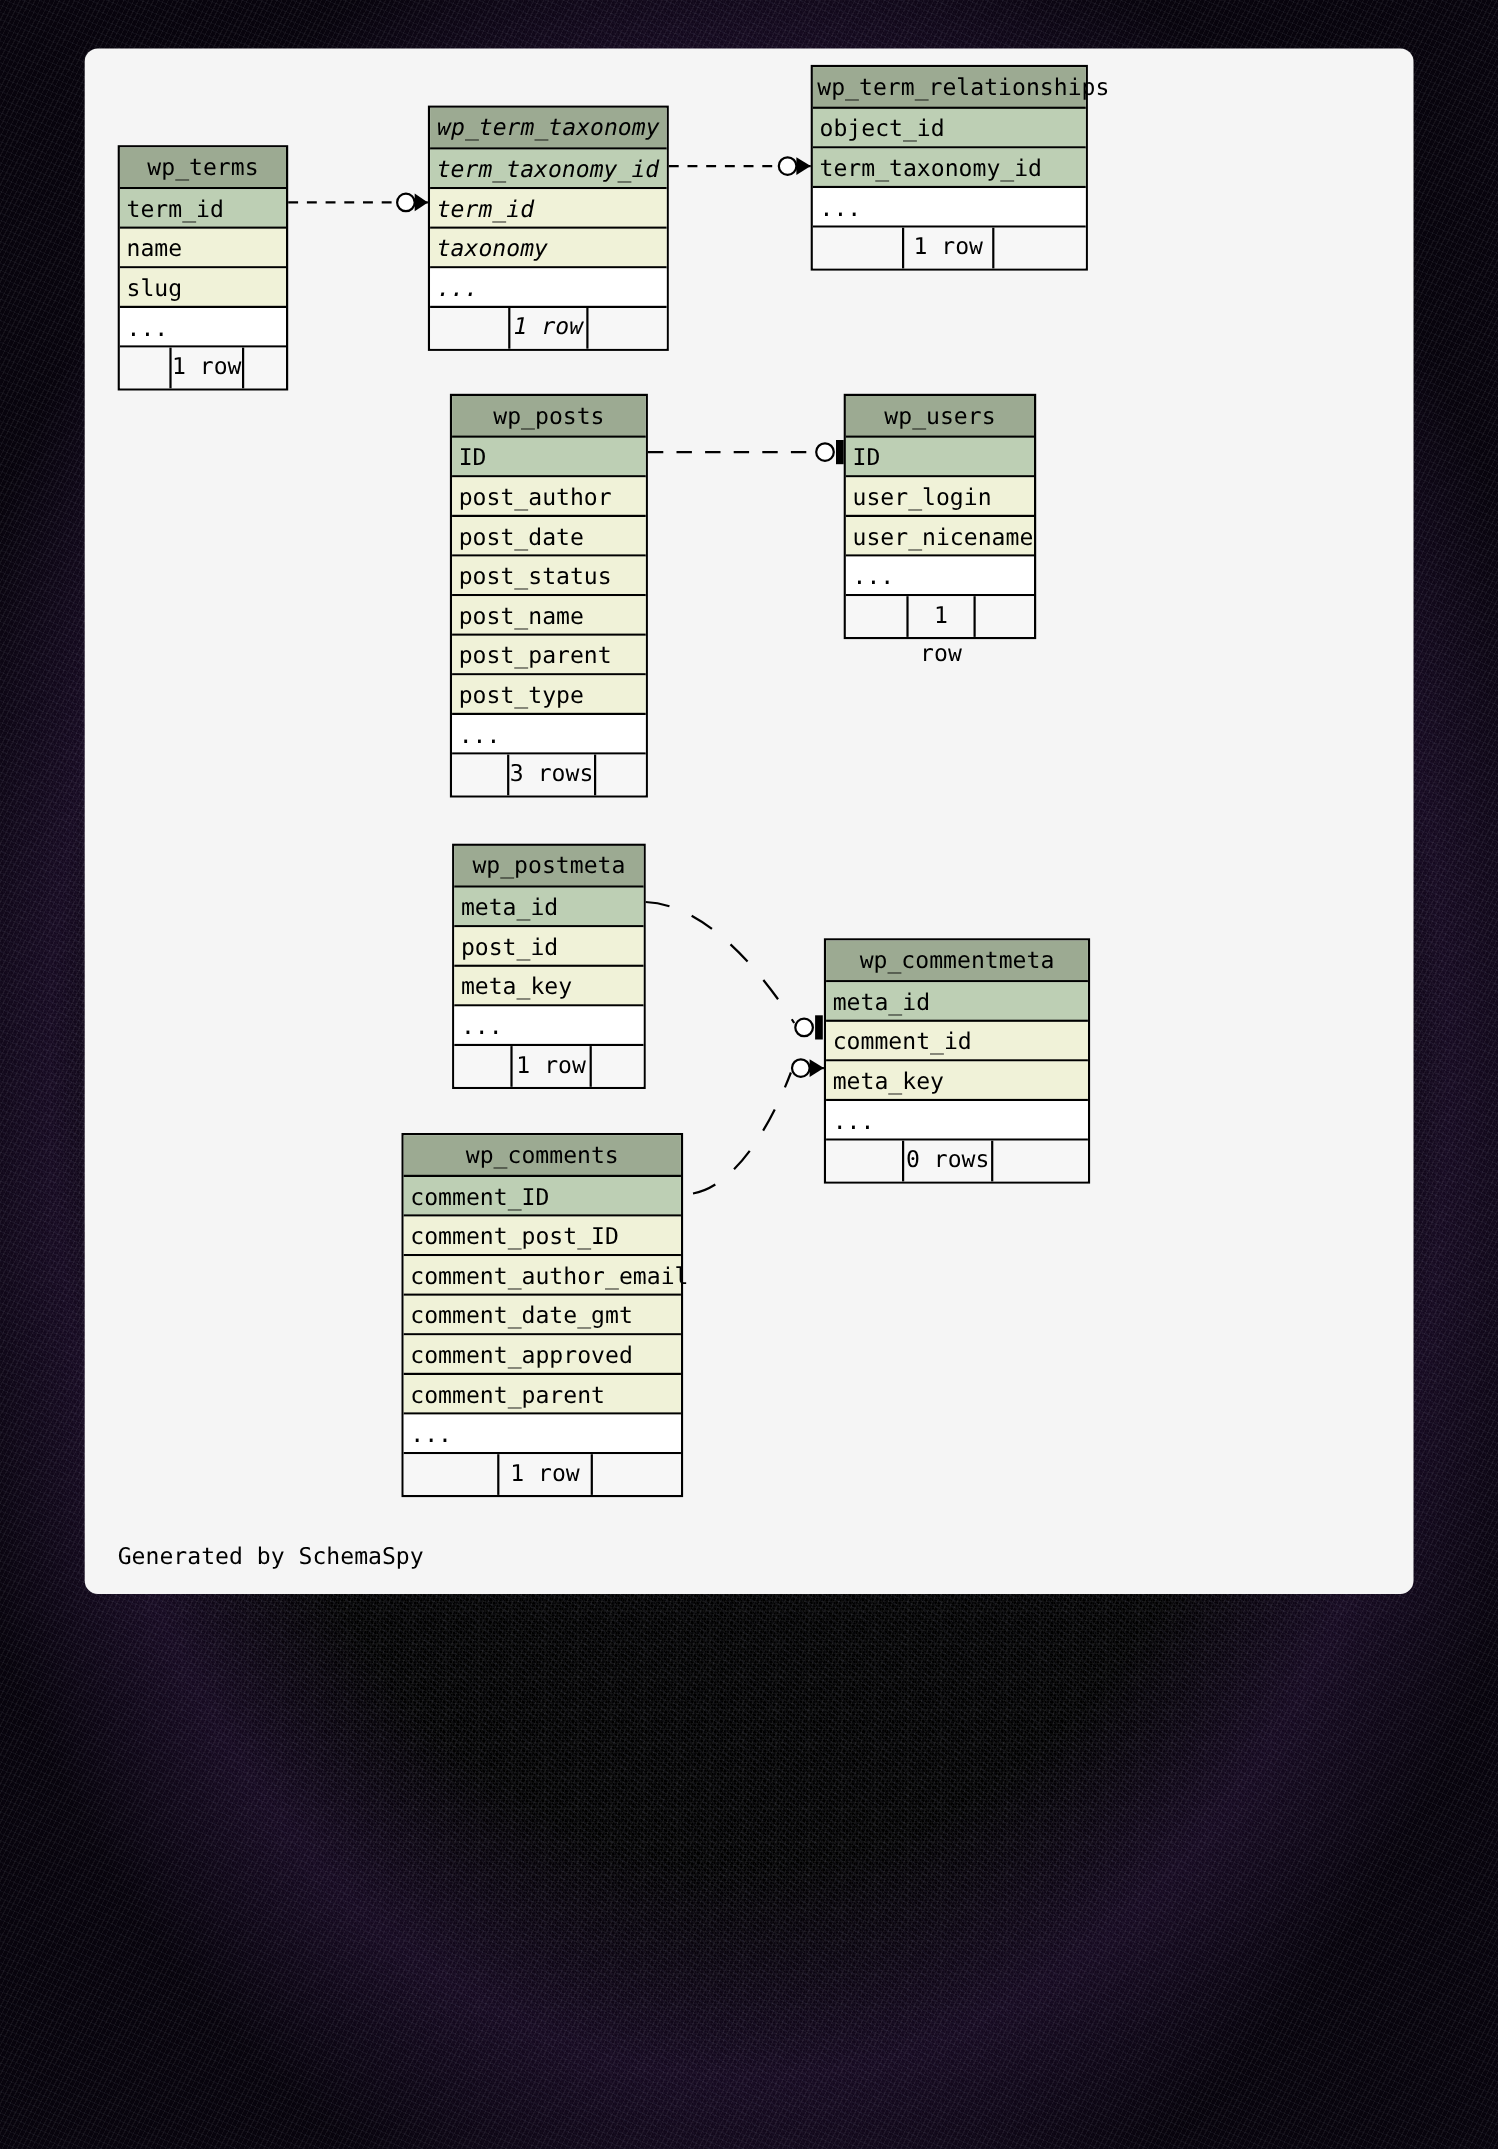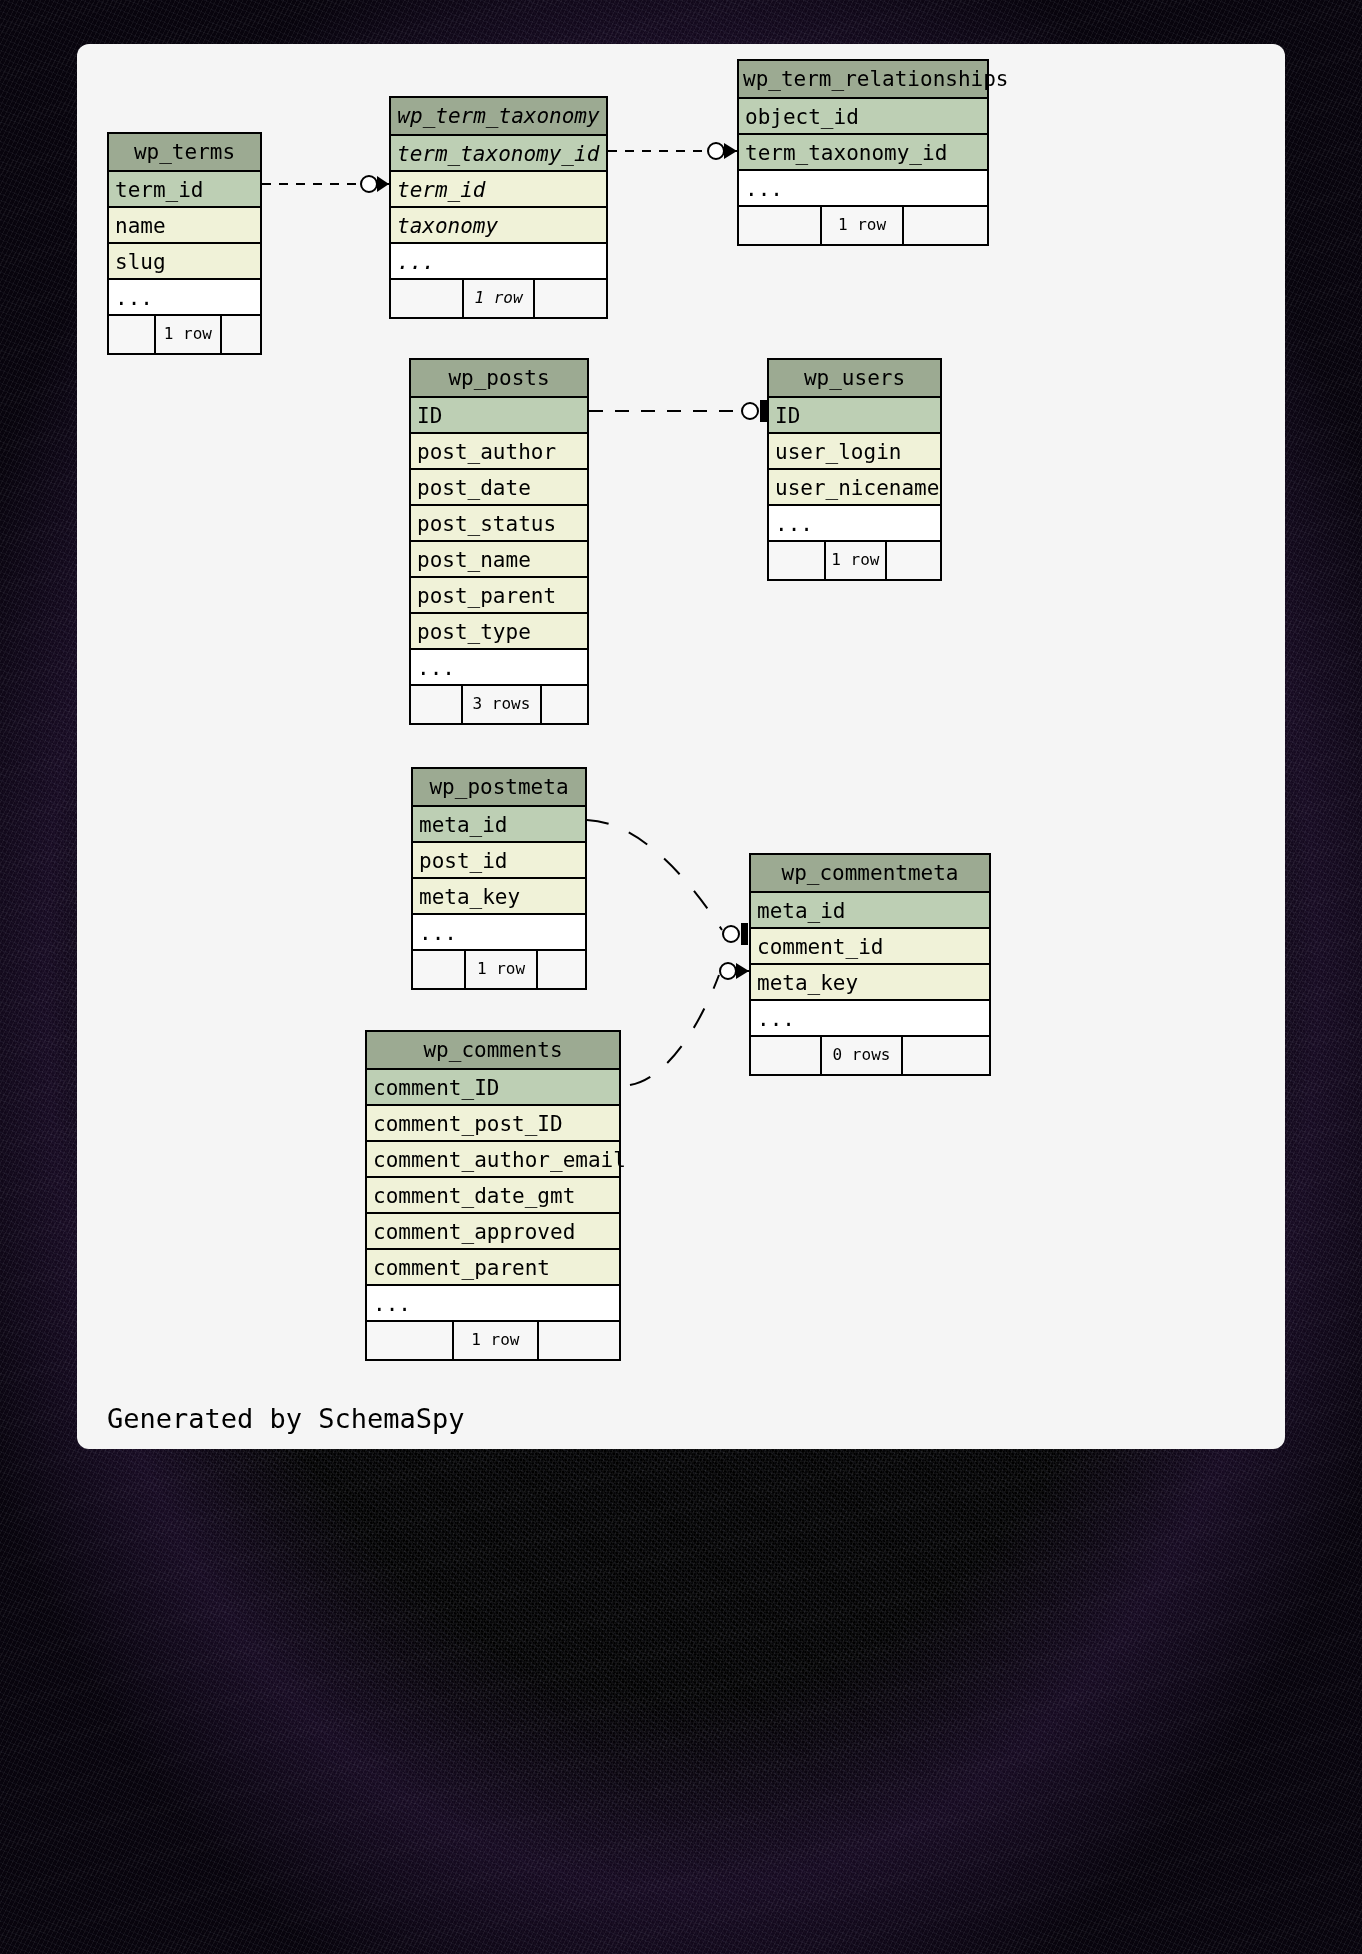--- a/index.html
+++ b/index.html
@@ -33,28 +33,28 @@
   .tbl .title{background:#9caa92;text-align:center;color:#000;
        font-size:21px;line-height:36px;height:36px;border-bottom:2px solid #000;
        white-space:nowrap;overflow:visible;}
   .tbl .col{font-size:21px;line-height:36px;height:36px;padding-left:6px;
        border-bottom:2px solid #000;white-space:nowrap;box-sizing:border-box;}
   .tbl .pk{background:#bdcfb4;}
   .tbl .nk{background:#f0f2d8;}
   .tbl .more{background:#fff;}
   .tbl .foot{display:flex;height:37px;border-bottom:none;background:#f7f7f7;}
   .tbl .foot>div{border-right:2px solid #000;box-sizing:border-box;
-       font-size:16px;line-height:35px;text-align:center;color:#000;}
+       font-size:21px;line-height:35px;text-align:center;color:#000;}
   .tbl .foot>div:last-child{border-right:none;}
 
   
   #wires{position:absolute;left:0;top:0;width:1362px;height:1954px;
          pointer-events:none;}
 
-  #credit{position:absolute;left:107px;top:1403px;font-size:27px;color:#000;
+  #credit{position:absolute;left:107px;top:1403px;font-size:21px;color:#000;
           white-space:nowrap;}
 </style>
 </head>
 <body>
 
 <div id="frame">
   <div id="noise"></div>
   <div id="noise2"></div>
 </div>
 

